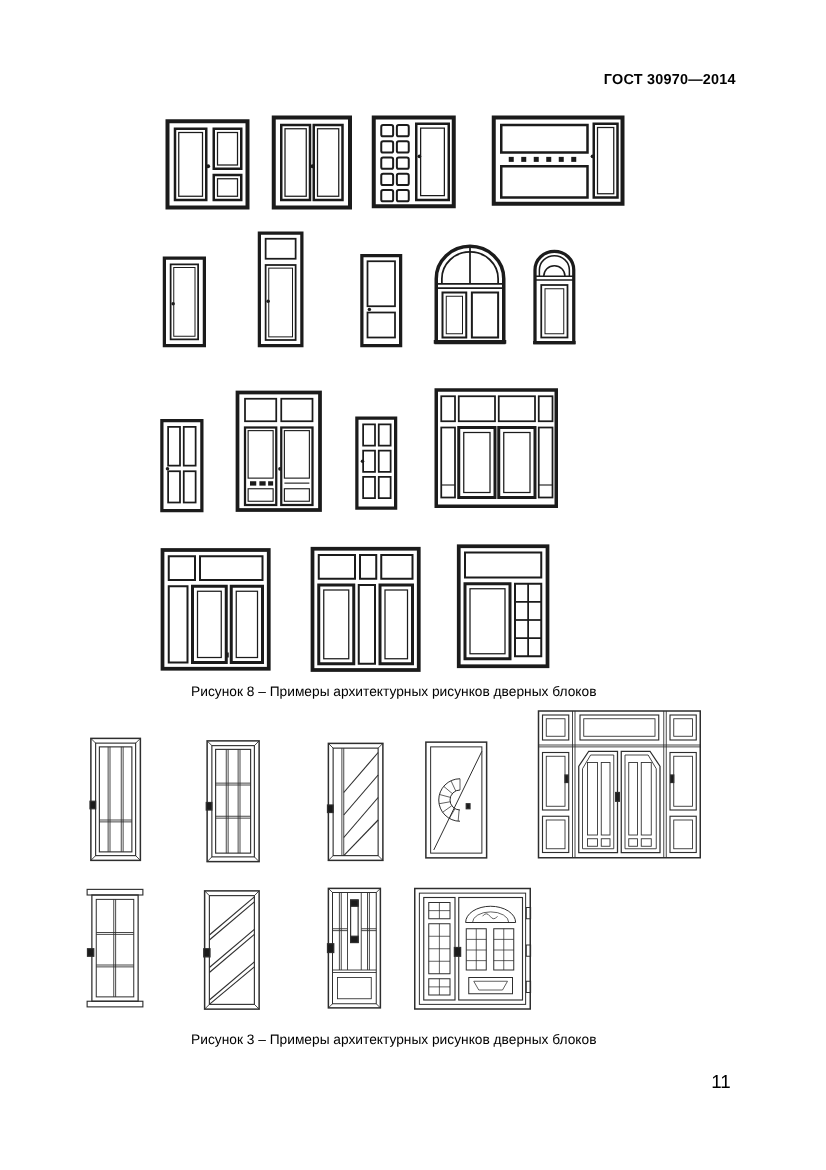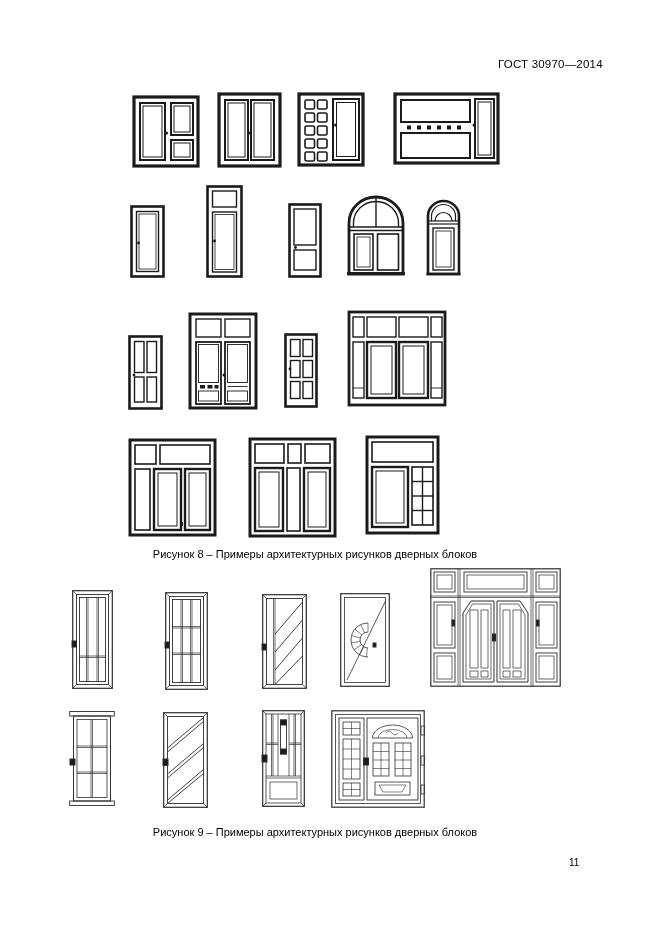--- a/index.html
+++ b/index.html
@@ -1,20 +1,20 @@
 <!DOCTYPE html>
 <html><head>
 <meta charset="utf-8">
 <style>
   html,body{margin:0;padding:0;background:#e8e8e8;}
   .page{position:relative;width:661px;height:936px;background:#ffffff;margin:0 auto;
         font-family:"Liberation Sans",sans-serif;color:#000;overflow:hidden;}
-  .hdr{position:absolute;left:498px;top:58px;font-size:11.5px;font-weight:normal;letter-spacing:.2px;}
+  .hdr{position:absolute;left:483px;top:58px;font-size:11.5px;font-weight:bold;letter-spacing:.2px;}
   .cap{position:absolute;left:0;width:630px;text-align:center;font-size:11px;line-height:13.5px;}
-  .pagenum{position:absolute;left:569px;top:857px;font-size:10px;}
+  .pagenum{position:absolute;left:569px;top:857px;font-size:15px;}
   svg{position:absolute;overflow:visible;}
   svg rect,svg line,svg path,svg polygon,svg circle{fill:none;stroke:#1b1b1b;}
   .fig9 rect,.fig9 line,.fig9 path,.fig9 polygon{stroke:#2e2e2e;}
   .f{fill:#1b1b1b;stroke:none;}
   .w06{stroke-width:.6}.w07{stroke-width:.7}.w08{stroke-width:.8}.w09{stroke-width:.9}
   .w1{stroke-width:1}.w12{stroke-width:1.2}.w14{stroke-width:1.4}.w16{stroke-width:1.6}
   .w18{stroke-width:1.8}.w2{stroke-width:2}.w24{stroke-width:2.4}.w26{stroke-width:2.6}
   .w28{stroke-width:2.8}.w3{stroke-width:3}.w32{stroke-width:3.2}
 </style>
 </head>
@@ -407,18 +407,18 @@
     <line x1="72" y1="33" x2="72" y2="66" class="w06"></line>
     <line x1="64" y1="41.5" x2="80" y2="41.5" class="w06"></line>
       <line x1="64" y1="50" x2="80" y2="50" class="w06"></line>
       <line x1="64" y1="58.5" x2="80" y2="58.5" class="w06"></line>
     <rect x="44" y="72" width="35" height="13" class="w08"></rect>
     <path d="M48,75 L75,75 L71,82 L52,82 Z" class="w06"></path>
     <rect x="32.5" y="48" width="5" height="7" class="f"></rect>
   </svg>
 
   <div class="cap" style="top:826px">
-    <div>Рисунок 9 – Примеры архитектурных рисунков дверных блоков</div>
+    <div>Рисунок 3 – Примеры архитектурных рисунков дверных блоков</div>
   </div>
 
   <div class="pagenum">11</div>
 
 </div>
 
 </body></html>

